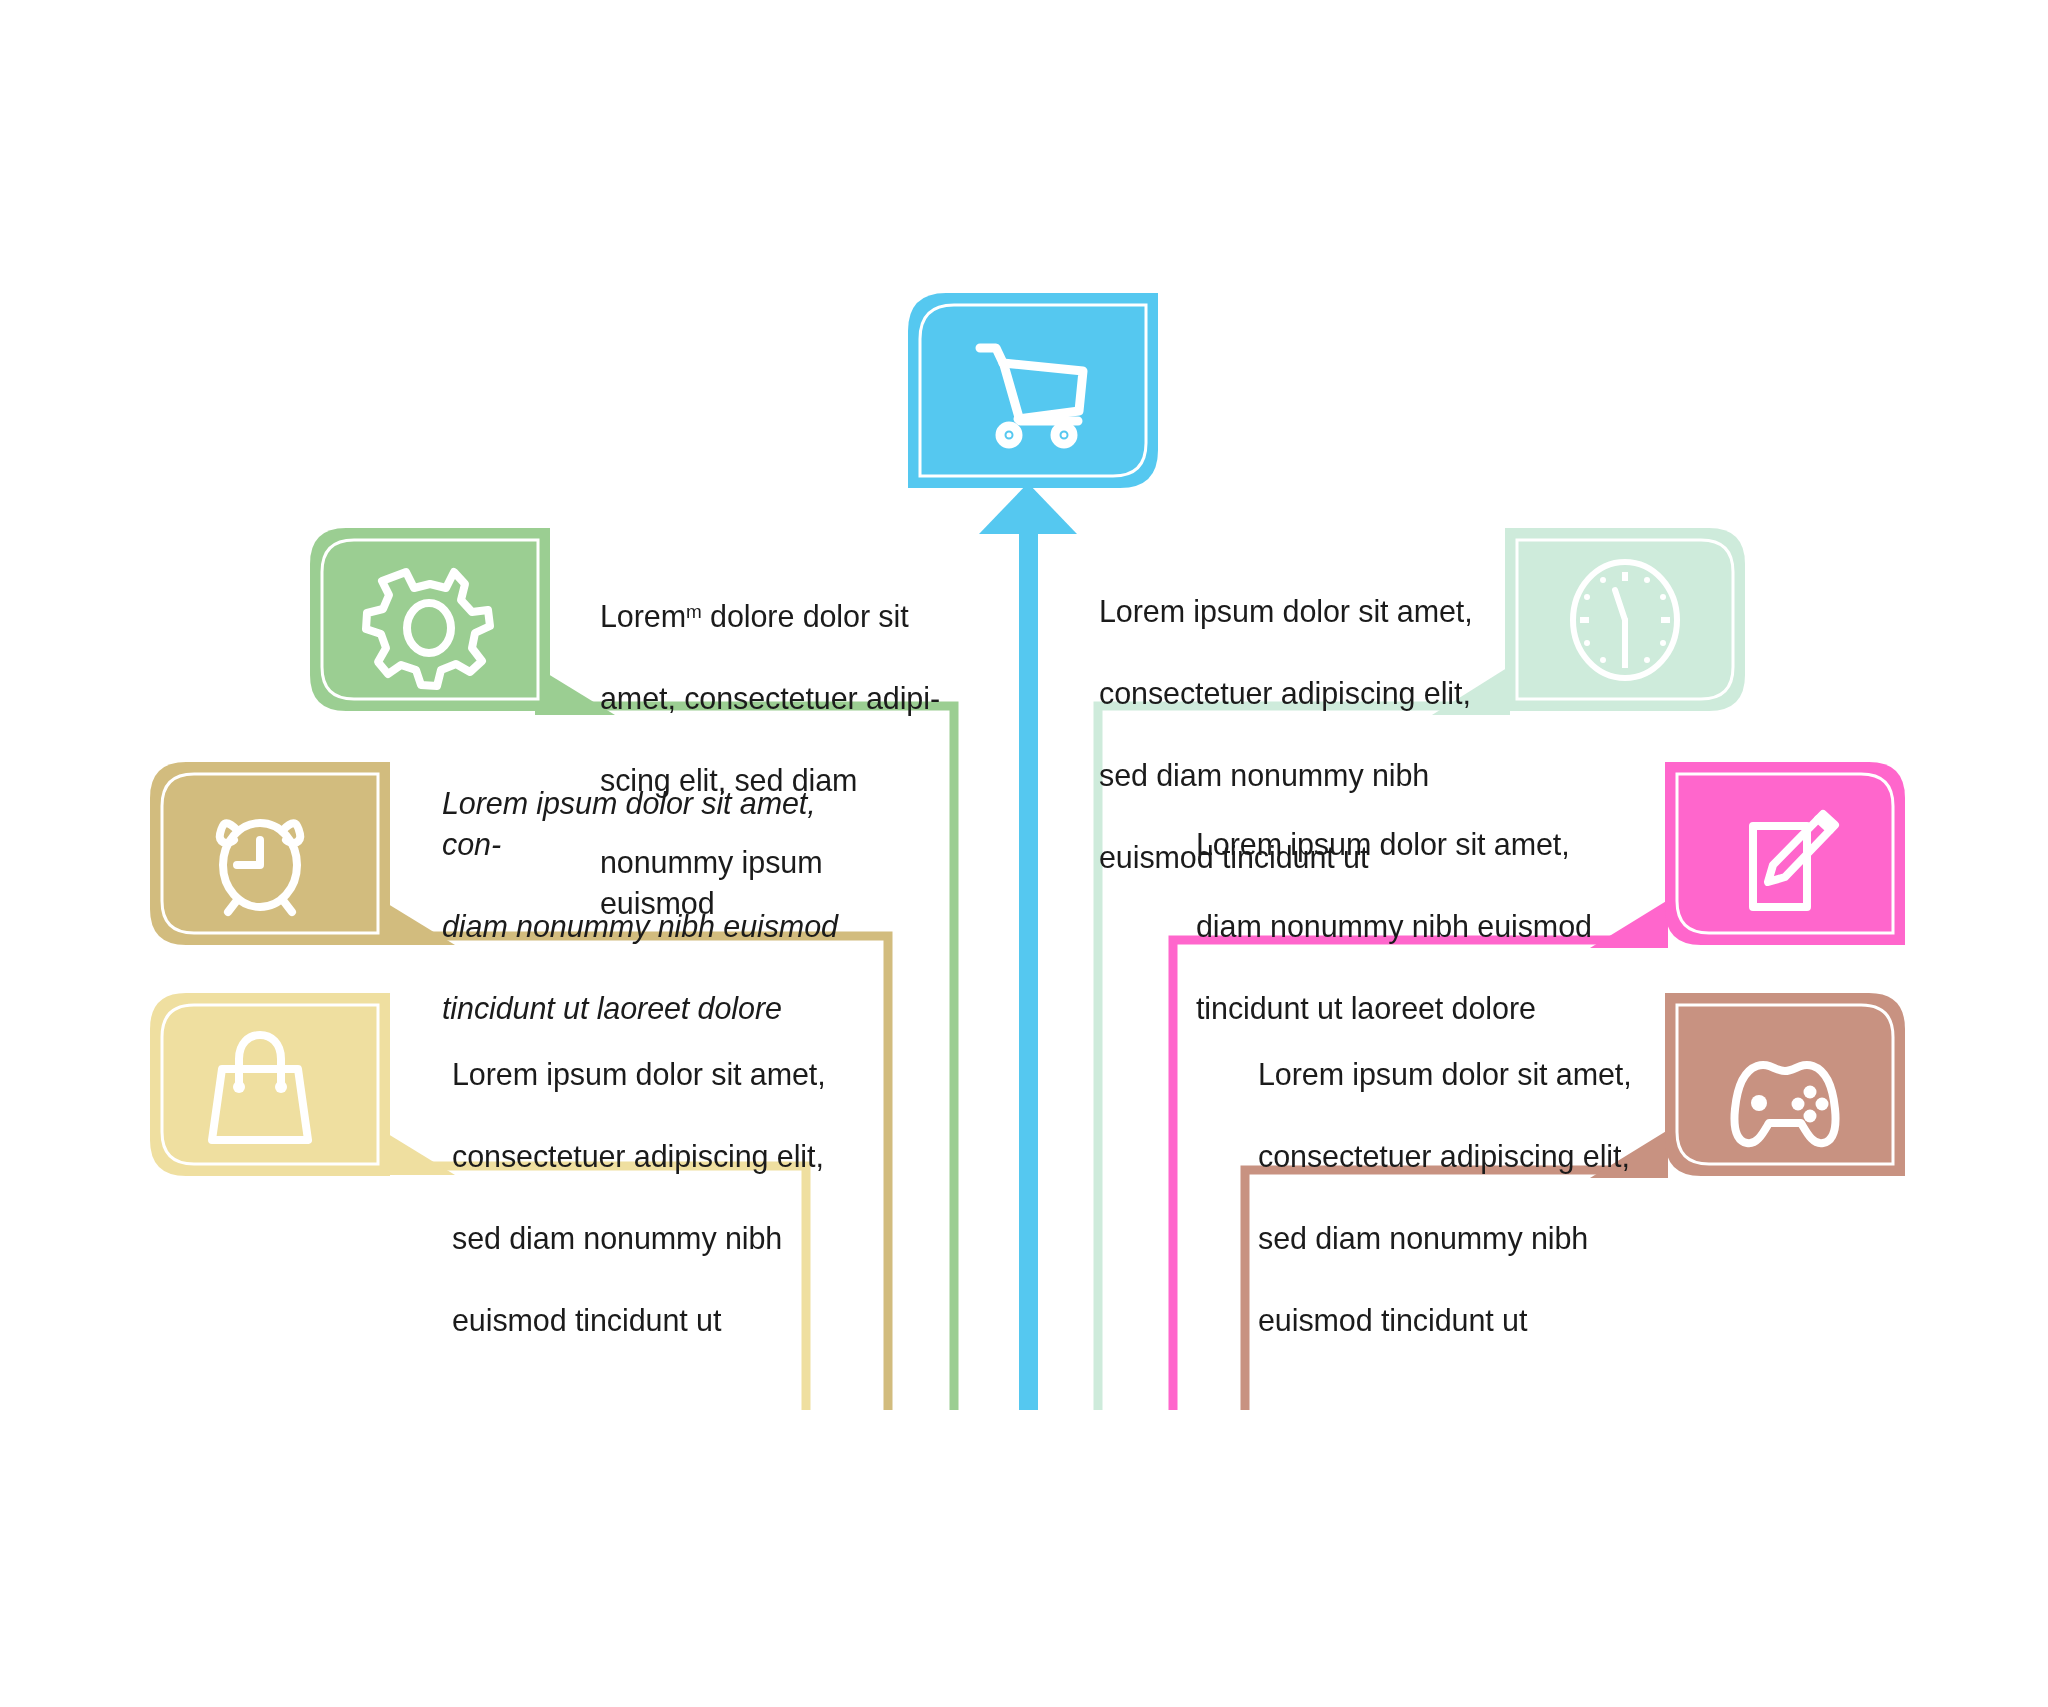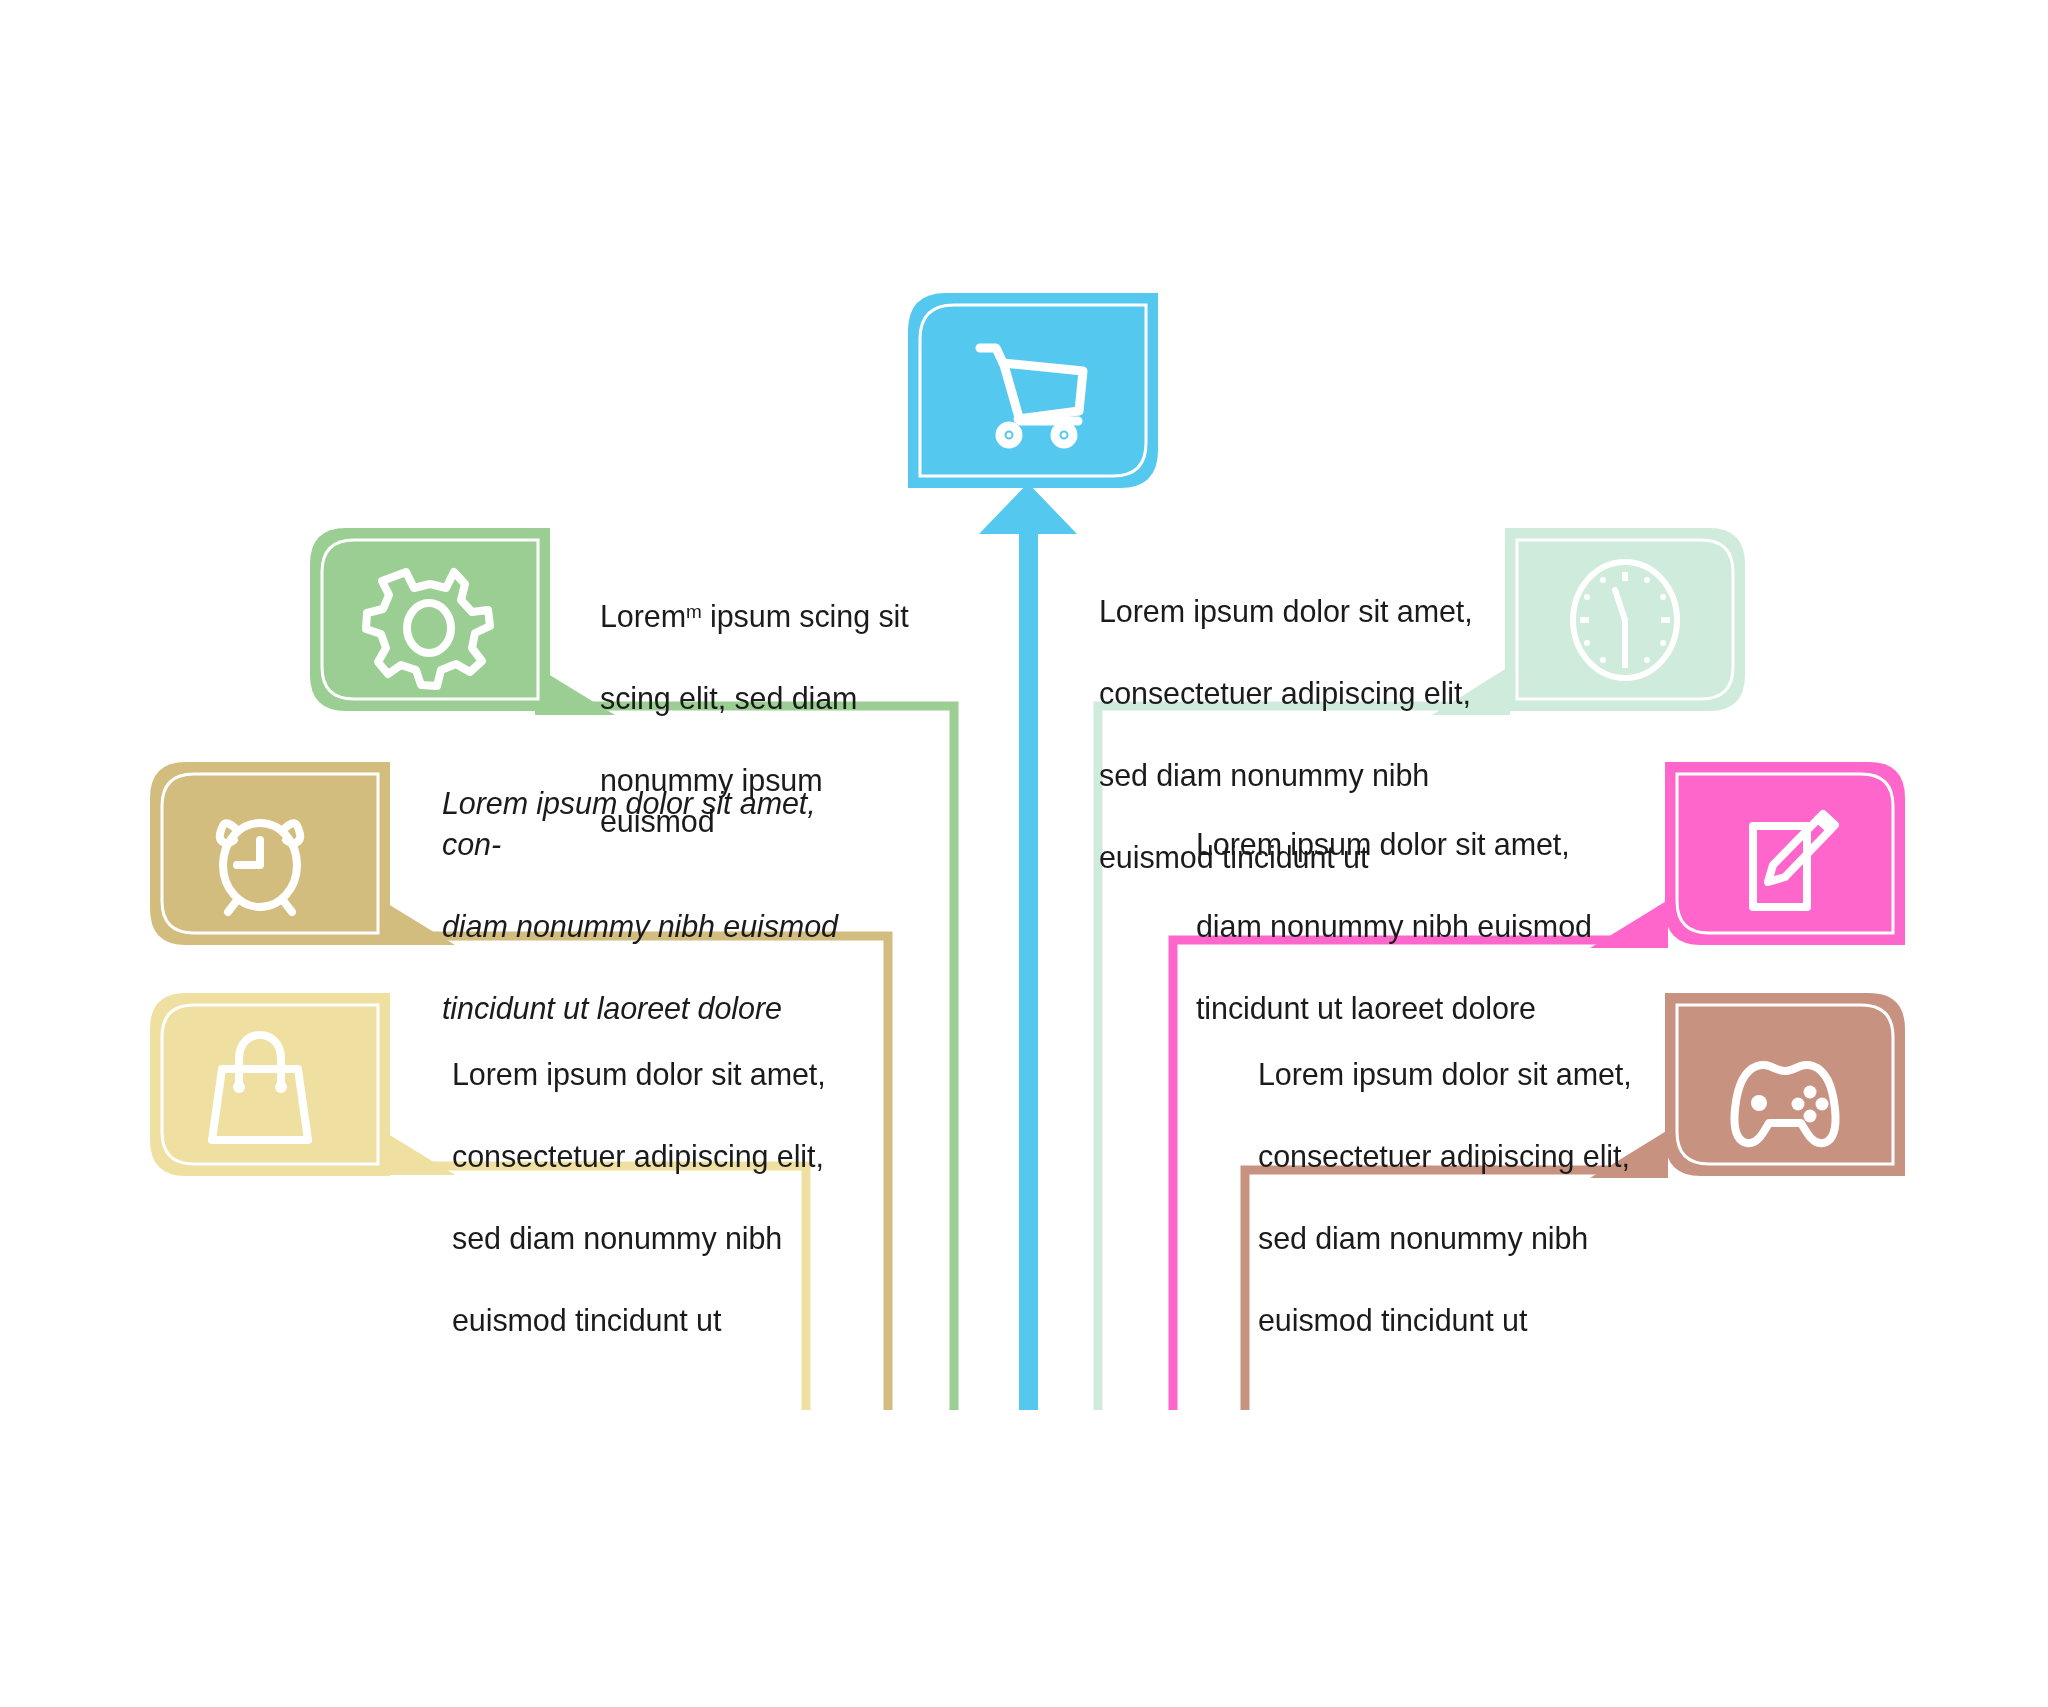--- a/index.html
+++ b/index.html
@@ -97,21 +97,22 @@
       <g fill="none" stroke="#ffffff" stroke-width="8" stroke-linejoin="round">
         <path d="M 96 44 L 104 60 L 120 56 L 136 60 L 144 44 L 155 56 L 151 72
                  L 162 84 L 178 82 L 180 98 L 165 105 L 162 120 L 172 133 L 160 144
                  L 146 136 L 131 142 L 127 158 L 111 157 L 106 142 L 91 137 L 78 146
                  L 68 134 L 76 120 L 71 106 L 56 101 L 57 85 L 73 81 L 79 67 L 72 53 Z"></path>
         <ellipse cx="119" cy="100" rx="22" ry="25"></ellipse>
       </g>
     </svg>
   </div>
   <div class="caption" style="left:600px; top:550px; width:345px;">
-    <div><span>Lorem</span><span class="sup-m">m</span><span> ipsum scing sit</span></div>
+    <div><span>Lorem</span><span class="sup-m">m</span><span> dolore dolor sit</span></div>
+    <div>amet, consectetuer adipi-</div>
     <div>scing elit, sed diam</div>
     <div>nonummy ipsum euismod</div>
   </div>
 
   <div class="icon-card" style="left:150px; top:762px;">
     <svg width="240" height="183" viewBox="0 0 240 183" xmlns="http://www.w3.org/2000/svg">
       <path fill="#D2BC7E" d="M 36 0 L 240 0 L 240 183 L 36 183 Q 0 183 0 147 L 0 36 Q 0 0 36 0 Z"></path>
       <path fill="none" stroke="#ffffff" stroke-width="3" d="M 44 12 L 228 12 L 228 171 L 44 171 Q 12 171 12 139 L 12 44 Q 12 12 44 12 Z"></path>
       <g fill="none" stroke="#ffffff" stroke-width="8" stroke-linecap="round" stroke-linejoin="round">
         <ellipse cx="110" cy="103" rx="37" ry="42"></ellipse>

